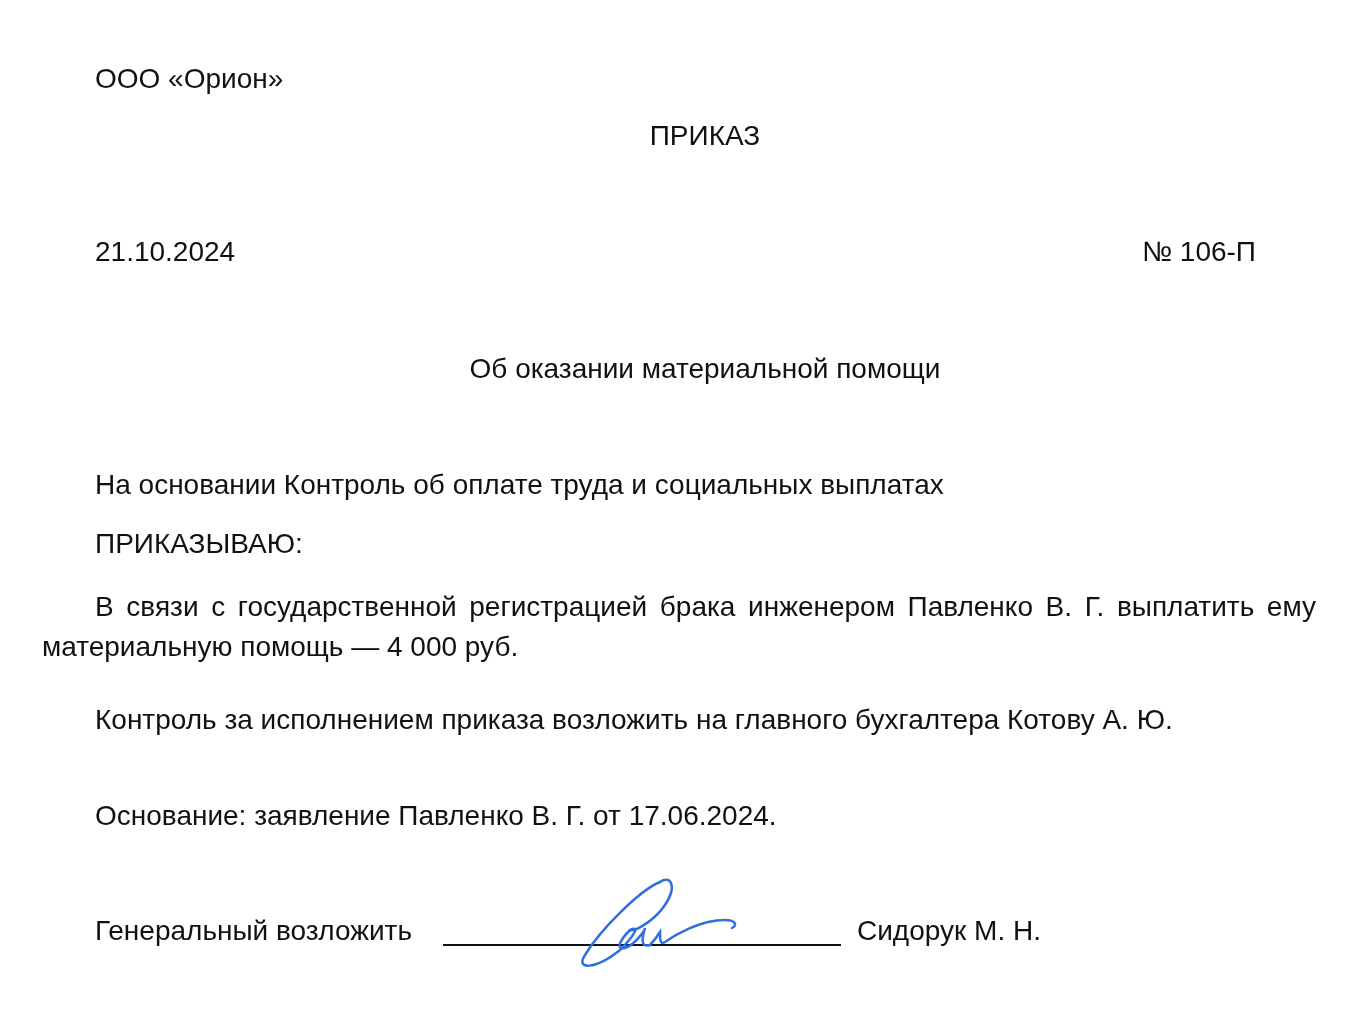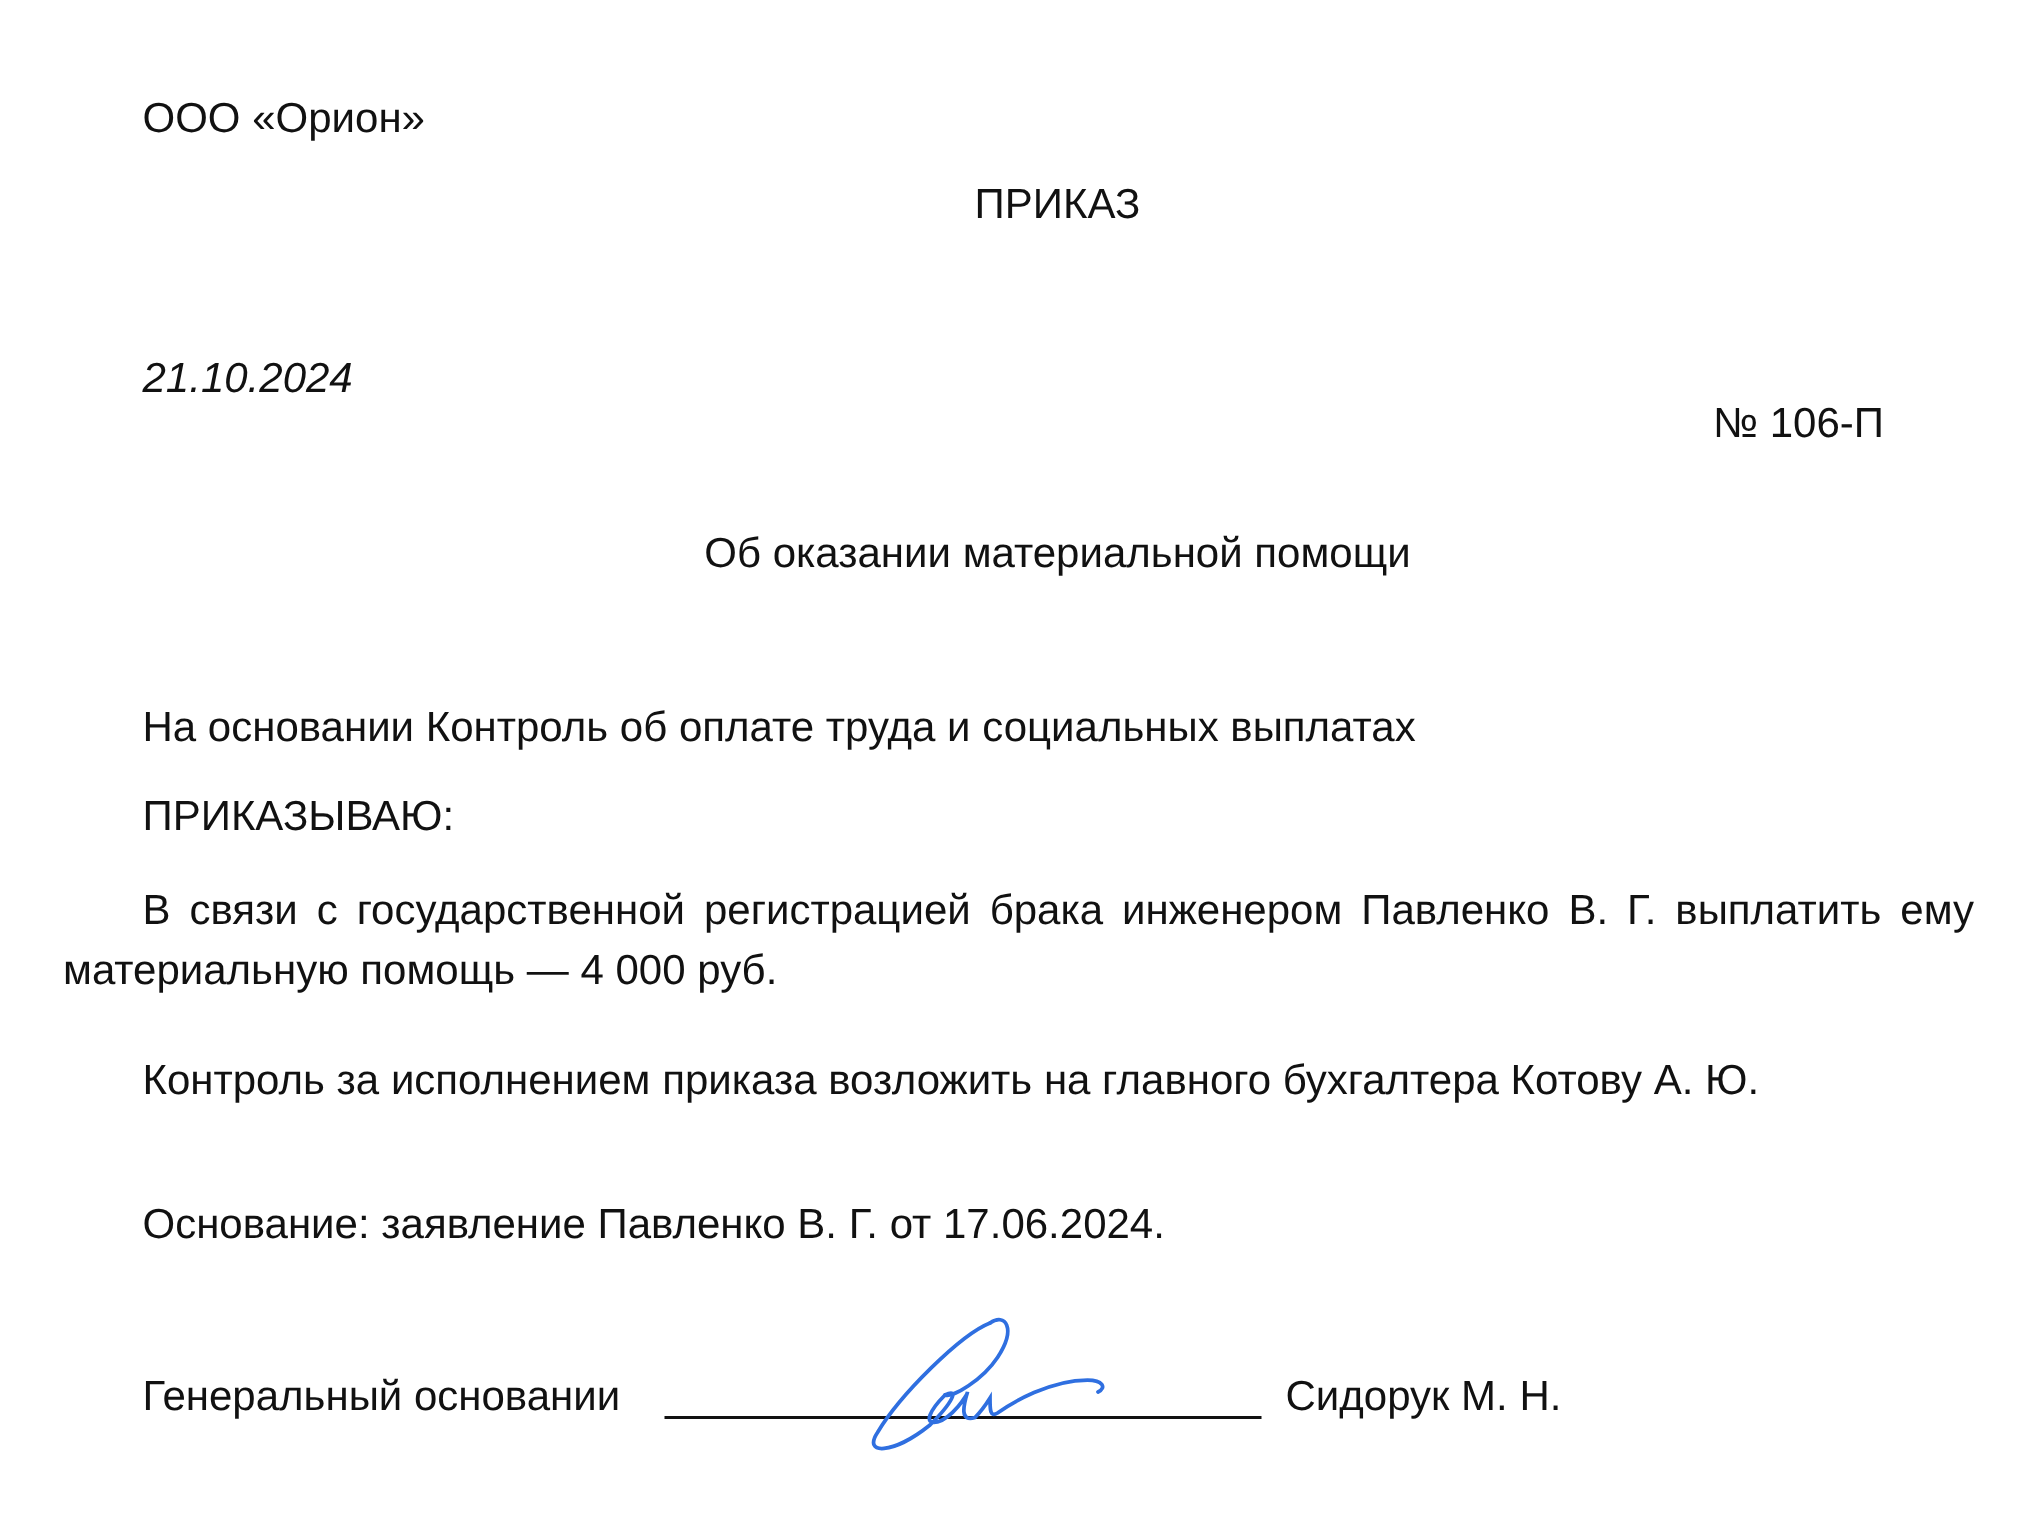--- a/index.html
+++ b/index.html
@@ -3,22 +3,22 @@
   <meta charset="utf-8">
   <style>
     html, body { margin: 0; padding: 0; background: #ffffff; }
     body {
       width: 1360px; height: 1015px; position: relative; overflow: hidden;
       font-family: "Liberation Sans", sans-serif; color: #111111; font-size: 28px;
     }
     .abs { position: absolute; white-space: nowrap; line-height: 1; }
     .org { left: 95px; top: 65px; }
     .title { left: 0; width: 1410px; text-align: center; top: 122px; }
-    .date { left: 95px; top: 238px; font-style: italic; }
-    .number { right: 104px; top: 238px; margin-top: 30px; }
+    .date { left: 95px; top: 238px; }
+    .number { right: 104px; top: 238px; }
     .subject { left: 0; width: 1410px; text-align: center; top: 355px; }
     .basis { left: 95px; top: 471px; }
     .order { left: 95px; top: 530px; }
     .para {
       position: absolute; left: 42px; width: 1274px; top: 587px;
       line-height: 40px; text-align: justify; text-indent: 53px;
     }
     .control { left: 95px; top: 686px; margin-top: 20px; }
     .ground { left: 95px; top: 802px; }
     .sign-row { left: 95px; top: 917px; }
@@ -37,20 +37,20 @@
   <div class="abs title">ПРИКАЗ</div>
   <div class="abs date">21.10.2024</div>
   <div class="abs number">№ 106-П</div>
   <div class="abs subject">Об оказании материальной помощи</div>
   <div class="abs basis">На основании Контроль об оплате труда и социальных выплатах</div>
   <div class="abs order">ПРИКАЗЫВАЮ:</div>
   <div class="para">В связи с государственной регистрацией брака инженером Павленко В. Г. выплатить ему материальную помощь — 4 000 руб.</div>
   <div class="abs control">Контроль за исполнением приказа возложить на главного бухгалтера Котову А. Ю.</div>
   <div class="abs ground">Основание: заявление Павленко В. Г. от 17.06.2024.</div>
 
-  <div class="abs sign-row">Генеральный основании</div>
+  <div class="abs sign-row">Генеральный возложить</div>
   <div class="sign-line"></div>
   <svg class="signature" viewBox="0 0 200 100">
     <path d="M 100 12 C 80 20, 40 60, 25 85 C 15 100, 35 100, 60 80 C 75 65, 80 55, 70 60 C 60 70, 55 80, 65 78 C 75 75, 85 60, 85 58 C 82 68, 80 78, 90 75 C 95 70, 100 62, 100 62 C 100 70, 100 75, 105 72 C 115 65, 140 50, 165 50 C 175 50, 178 55, 172 58" fill="none" stroke="#2f6fe0" stroke-width="2.5" stroke-linecap="round"></path>
     <path d="M 100 12 C 110 5, 118 15, 105 35 C 95 50, 75 62, 70 60" fill="none" stroke="#2f6fe0" stroke-width="2.5" stroke-linecap="round"></path>
   </svg>
   <div class="abs director-name">Сидорук М. Н.</div>
 </div>
 
 </body></html>

